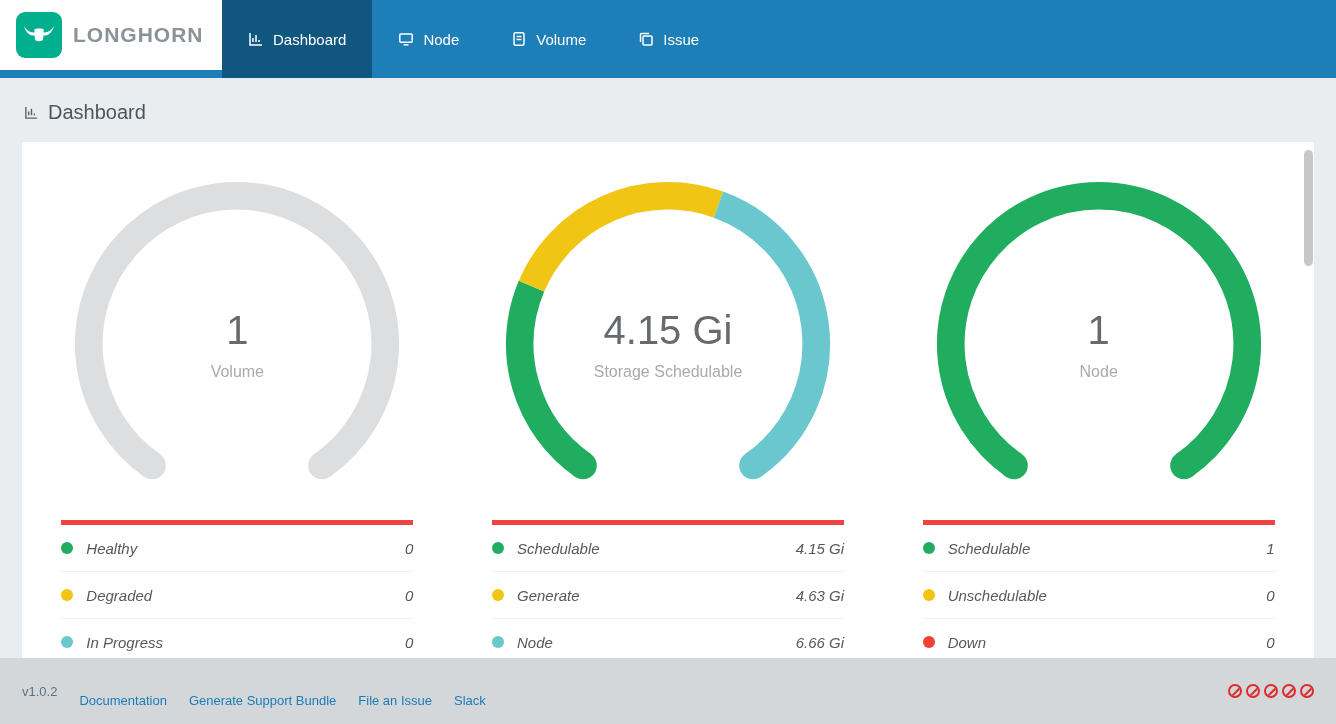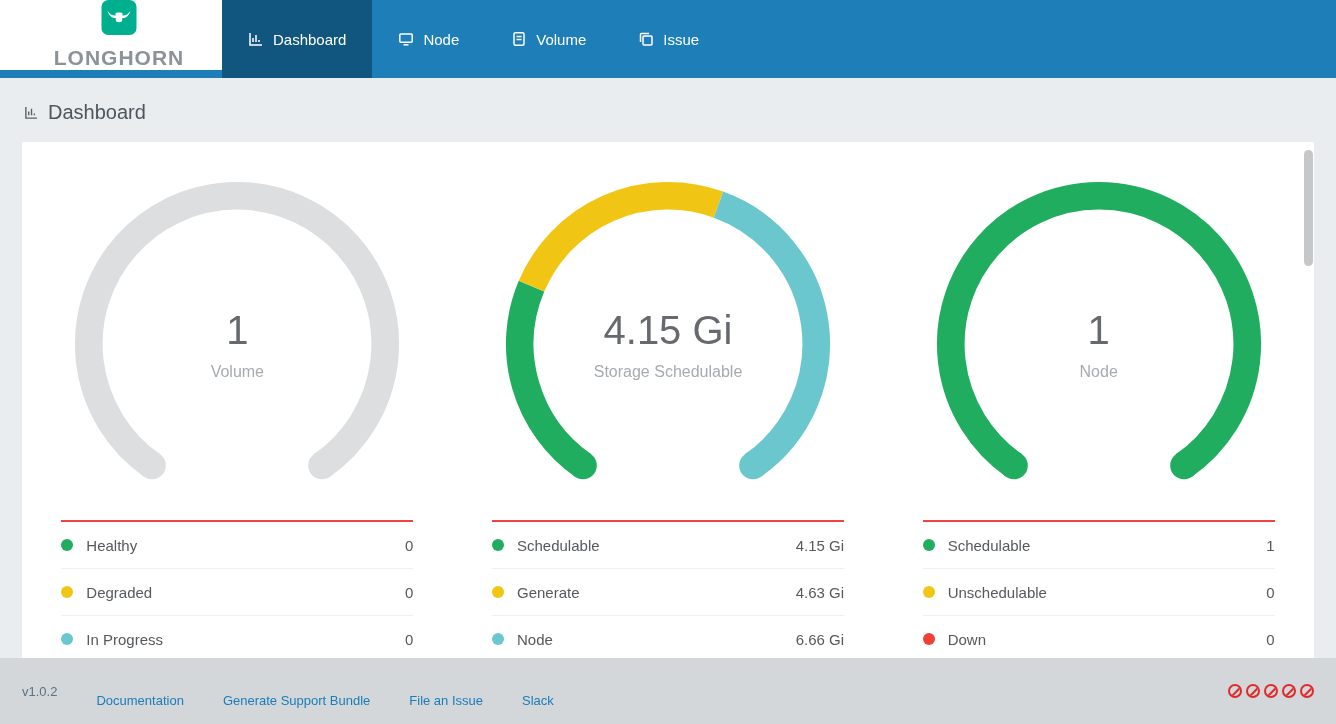--- a/index.html
+++ b/index.html
@@ -3,21 +3,21 @@
 <meta charset="utf-8">
 <style>
   * { margin:0; padding:0; box-sizing:border-box; }
   html,body { width:1336px; height:724px; overflow:hidden;
     font-family:"Liberation Sans", sans-serif; background:#e9edf0; }
   .app { position:relative; width:1336px; height:724px; }
 
   
   header { position:relative; height:78px; background:var(--header-blue,#1e7eb7); display:flex; z-index:4; }
   .logo { width:222px; height:70px; background:#fff; display:flex; align-items:center;
-    padding-left:16px; gap:11px; cursor:pointer;flex-direction:column; }
+    padding-left:16px; gap:11px; cursor:pointer; }
   .logo-text { font-size:21px; font-weight:bold; color:#8b9298; letter-spacing:1px; }
   nav { display:flex; height:78px; }
   .tab { display:flex; align-items:center; gap:9px; padding:0 26px; color:#fff;
     font-size:15px; font-weight:500; cursor:pointer; white-space:nowrap; }
   .tab.active { background:var(--active-tab-blue,#11567f); }
   .tab svg { display:block; }
 
   
   .page-title { display:flex; align-items:center; gap:9px; padding:22px 0 18px 24px; height:64px; }
   .page-title h1 { font-size:20px; font-weight:500; color:#4d565c; }
@@ -26,33 +26,33 @@
   .card { position:relative; margin:0 22px; background:#fff; height:560px; border-radius:2px; z-index:1; }
   .charts { display:flex; padding-top:34px; }
   .chart-col { flex:1; display:flex; flex-direction:column; align-items:center; }
   .gauge-wrap { position:relative; width:336px; height:336px; }
   svg.gauge { width:336px; height:336px; display:block; }
   .gauge-center { position:absolute; inset:0; display:flex; flex-direction:column;
     align-items:center; justify-content:center; gap:10px; pointer-events:none; }
   .gauge-value { font-size:40px; font-weight:500; color:#66696d; }
   .gauge-label { font-size:16px; color:#a6abaf; }
 
-  .legend { width:352px; margin-top:8px; border-top:2px solid #ef4444; }
+  .legend { width:352px; margin-top:8px; border-top:5px solid #ef4444;font-style:italic; }
   .legend-row { display:flex; align-items:center; height:47px; border-bottom:1px solid #f0f0f0; }
   .dot { width:12px; height:12px; border-radius:50%; margin-right:13px; flex:none; }
   .legend-label { font-size:15px; color:#55595d; }
   .legend-value { margin-left:auto; font-size:15px; color:#55595d; }
 
   
   .scroll-thumb { position:absolute; right:23px; top:150px; width:9px; height:116px;
     background:#c5c7c9; border-radius:5px; z-index:3; cursor:pointer; }
 
   
   footer { position:absolute; left:0; right:0; bottom:0; height:66px; background:#d3d7da;
-    display:flex; align-items:center; padding:0 22px; gap:39px; z-index:5; font-size:13px; }
+    display:flex; align-items:center; padding:0 22px; gap:22px; z-index:5; font-size:13px; }
   .version { color:#5e7181; }
   footer a { color:var(--link-blue,#1a7cb8); text-decoration:none; font-weight:500; cursor:pointer;margin-top:19px; }
   .broken-icons { margin-left:auto; display:flex; gap:4px; }
   .broken-icon { width:14px; height:14px; border:2px solid #e02a2a; border-radius:50%;
     position:relative; overflow:hidden; cursor:pointer; }
   .broken-icon::after { content:""; position:absolute; left:-3px; top:4px; width:20px; height:2px;
     background:#e02a2a; transform:rotate(-45deg); }
 </style>
 </head>
 <body>

